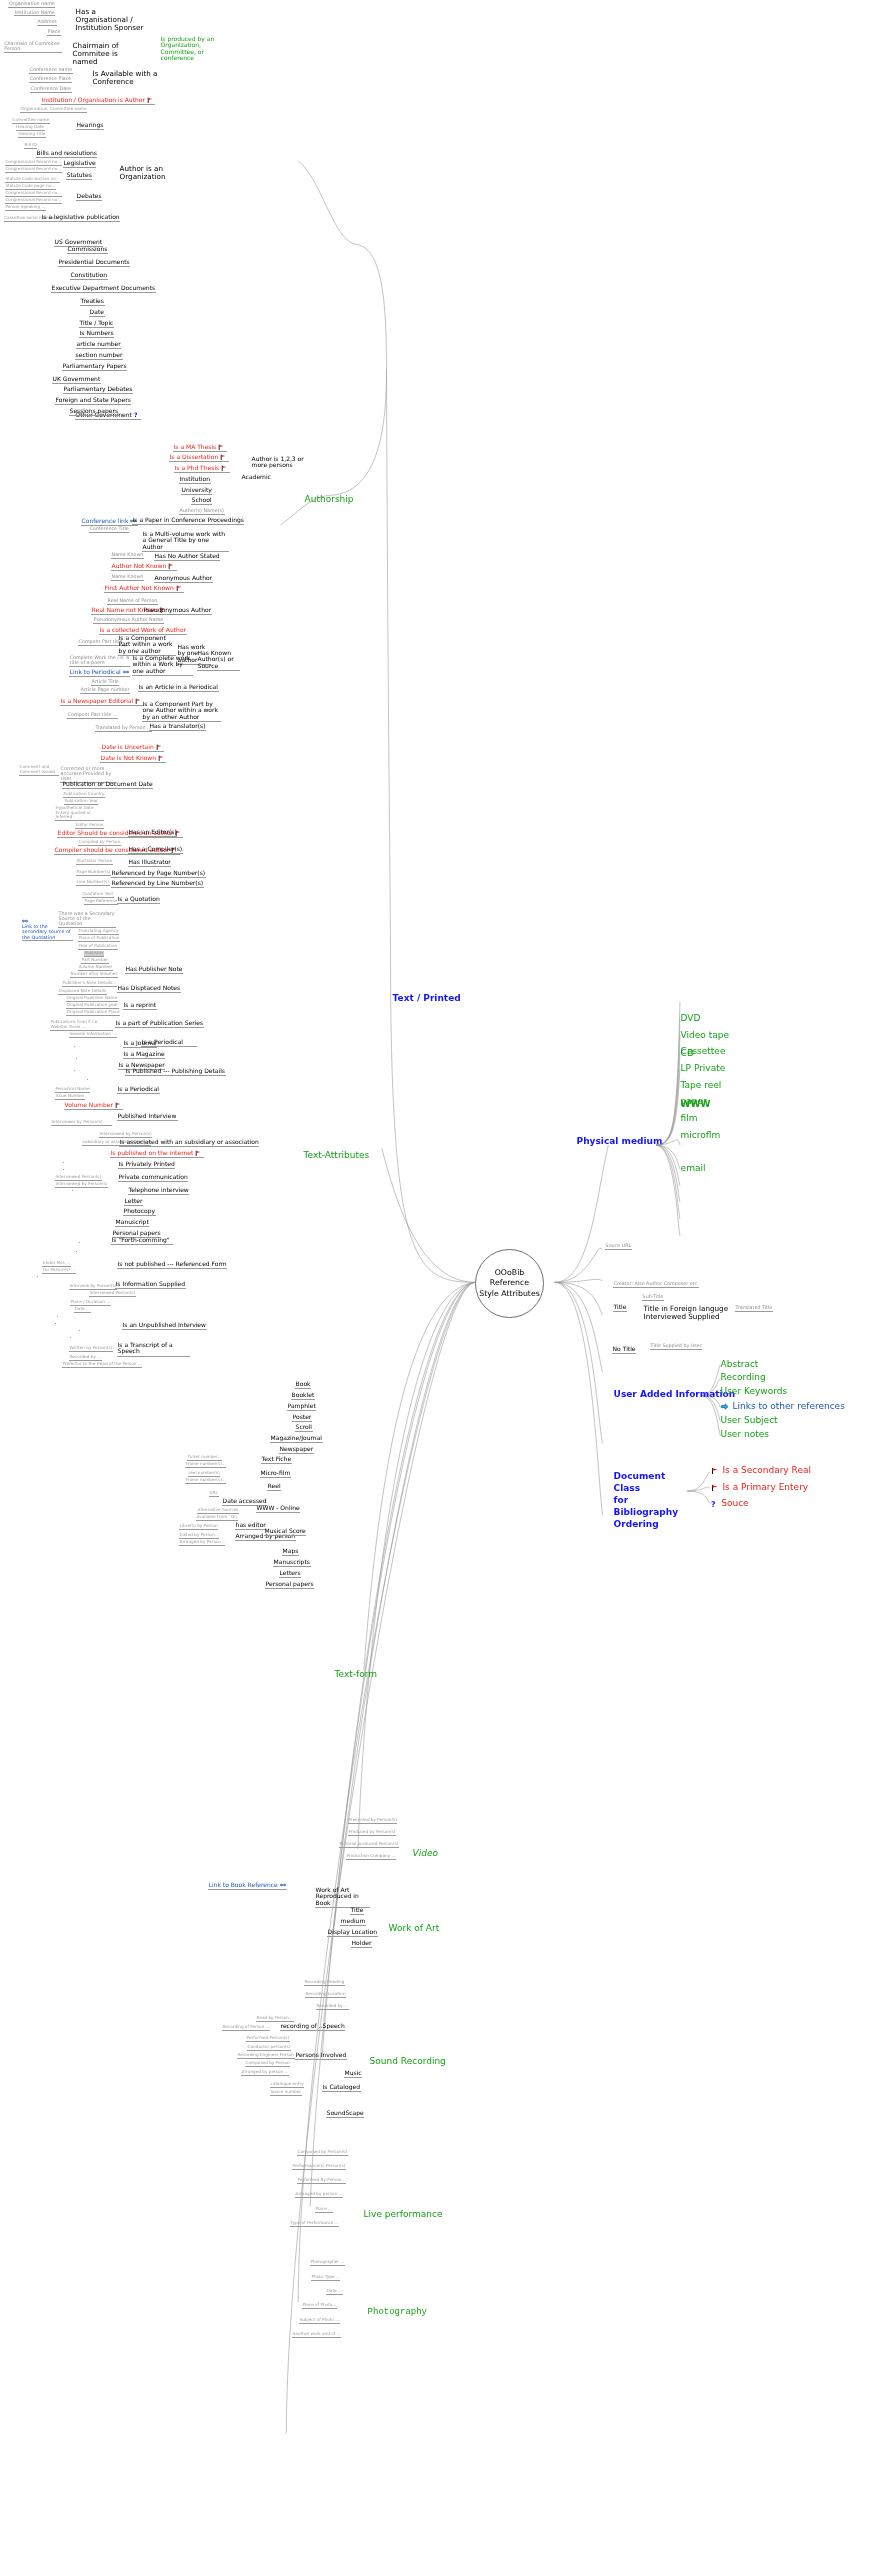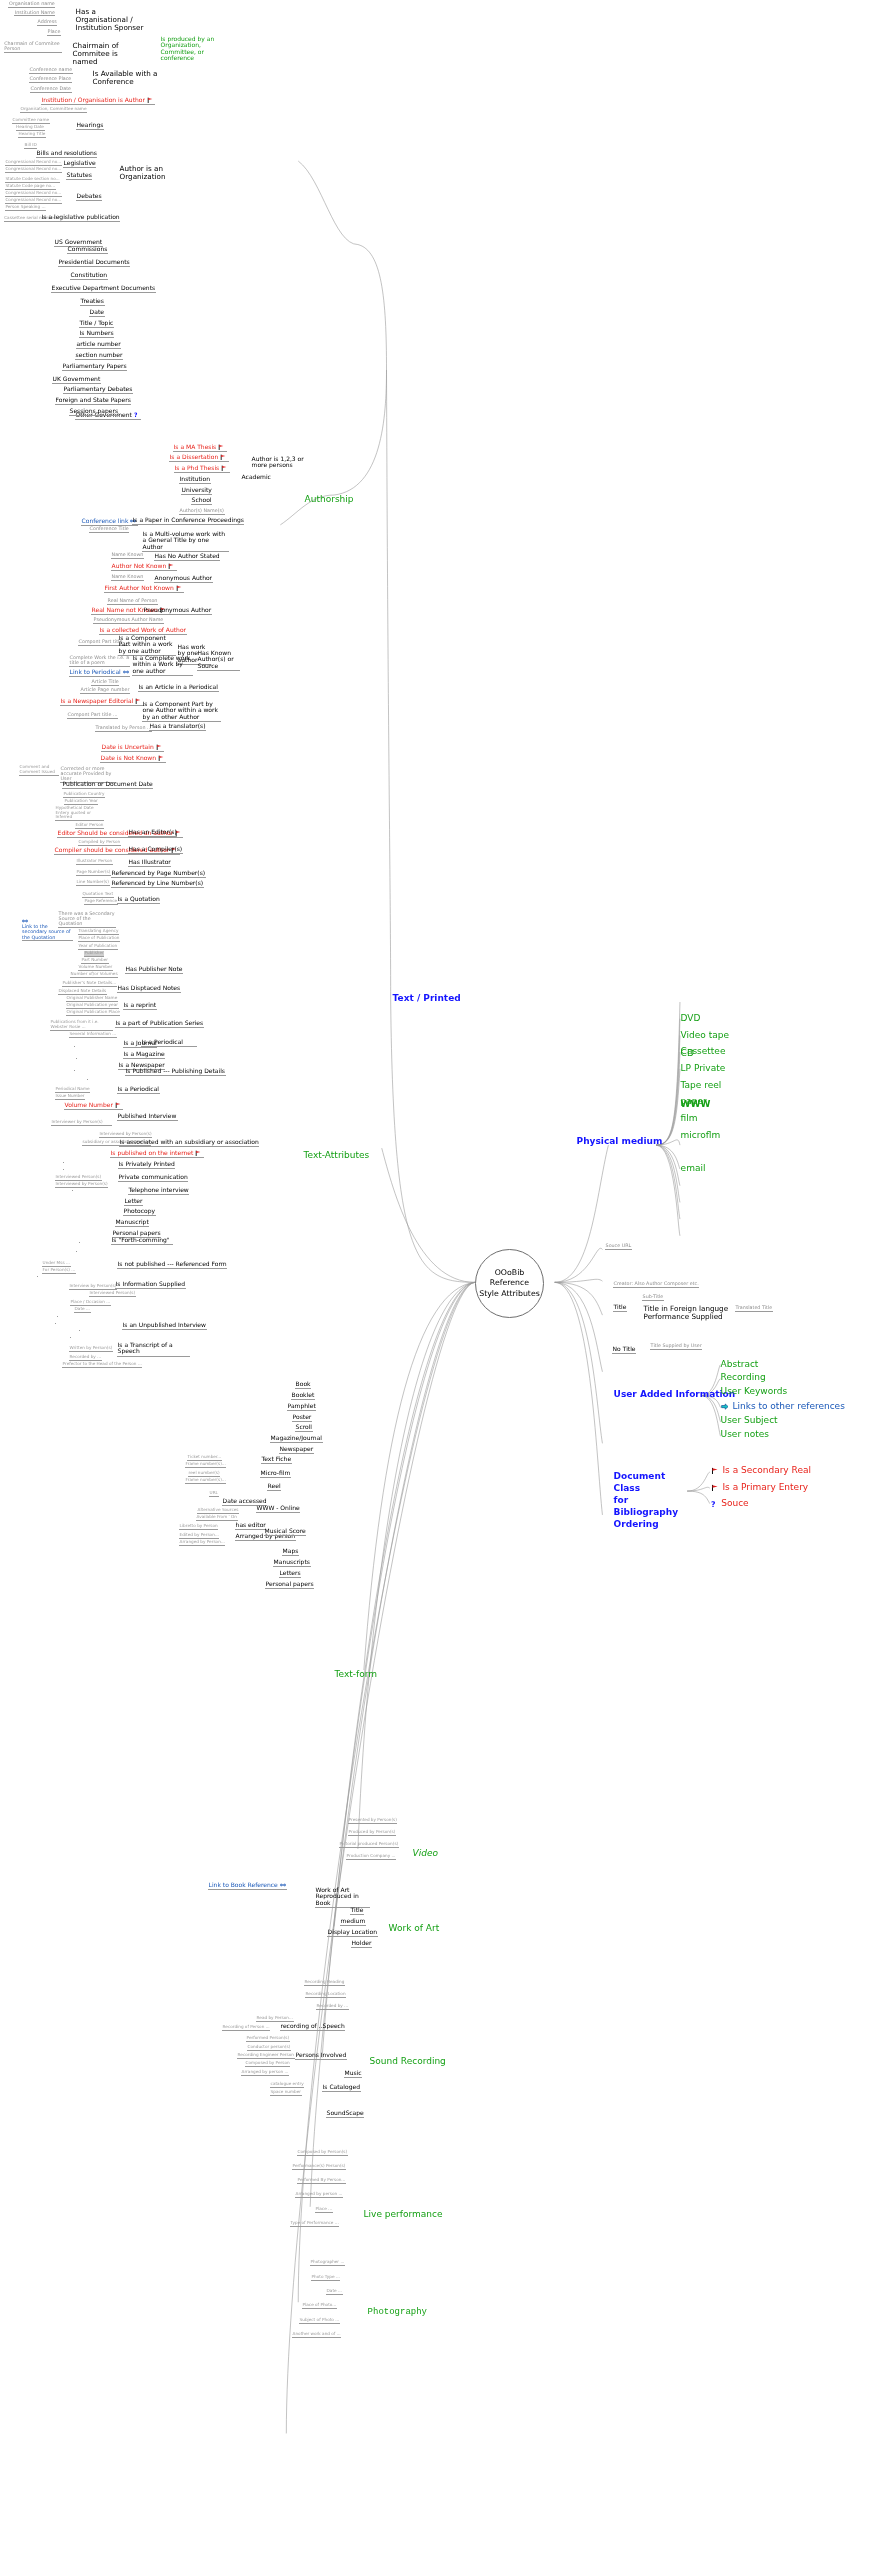--- a/index.html
+++ b/index.html
@@ -533,21 +533,21 @@
 <div class="node lv1g" style="left:680px;top:1114px;">film</div>
 <div class="node lv1g" style="left:680px;top:1131px;">microflm</div>
 <div class="node lv1g" style="left:680px;top:1100px;font-weight:bold;">WWW</div>
 <div class="node lv1g" style="left:680px;top:1164px;">email</div>
 
 <div class="node small" style="left:605px;top:1243px;">Souce URL</div>
 <div class="node small" style="left:613px;top:1281px;">Creator: Also Author Composer etc.</div>
 <div class="node mid" style="left:613px;top:1304px;">Title</div>
 <div class="node small" style="left:642px;top:1294px;">Sub-Title</div>
 <div class="node big nb wrap" style="left:643px;top:1305px;width:88px;">Title in Foreign languge
-Performance Supplied</div>
+Interviewed Supplied</div>
 <div class="node small" style="left:735px;top:1305px;">Translated Title</div>
 <div class="node mid" style="left:612px;top:1346px;">No Title</div>
 <div class="node small" style="left:650px;top:1343px;">Title Suppied by User</div>
 
 <div class="node lv1 nb" style="left:613px;top:1390px;">User Added Information</div>
 <div class="node lv1g" style="left:720px;top:1360px;">Abstract</div>
 <div class="node lv1g" style="left:720px;top:1373px;">Recording</div>
 <div class="node lv1g" style="left:720px;top:1387px;">User Keywords</div>
 <div class="node lv1g blue" style="left:720px;top:1402px;">
   <span class="ico"><svg width="7.8" height="7.2" viewBox="0 0 13 12">

